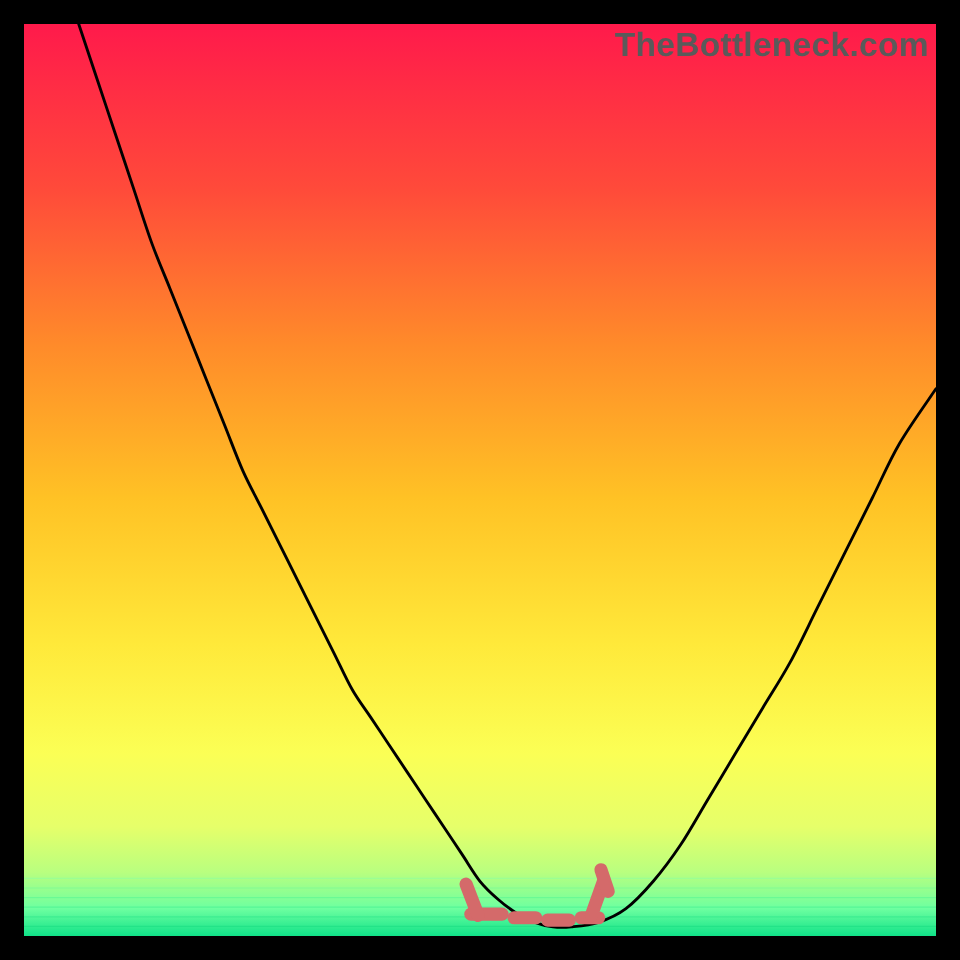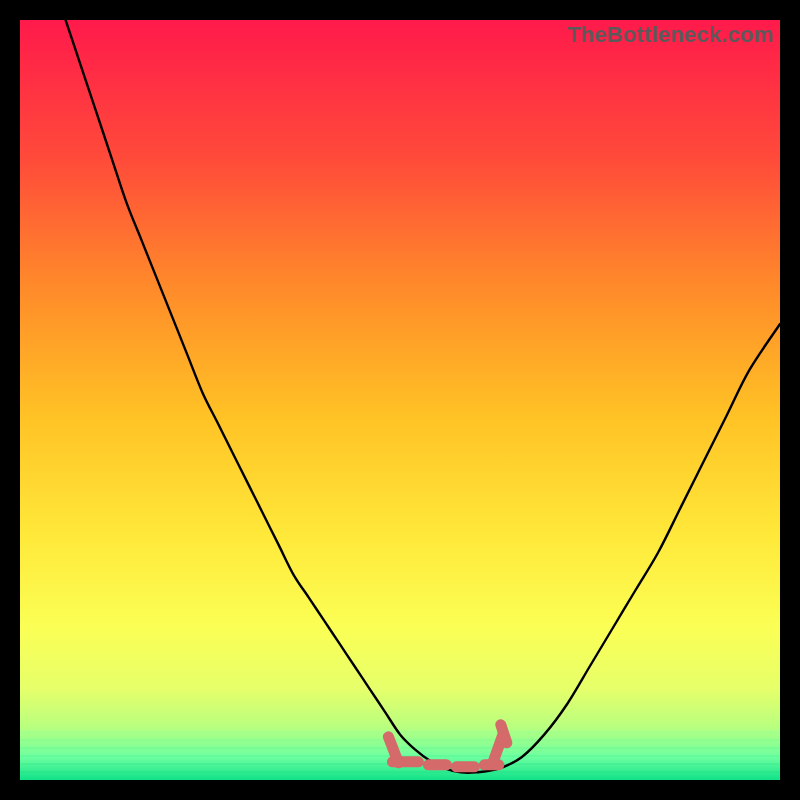--- a/index.html
+++ b/index.html
@@ -24,21 +24,21 @@
     left: 0;
     top: 0;
     width: 760px;
     height: 760px;
   }
   .watermark {
     position: absolute;
     top: 2px;
     right: 6px;
     color: #5a5a5a;
-    font-size: 22px;
+    font-size: 28px;
     font-weight: 600;
     letter-spacing: 0.2px;
     user-select: none;
   }
 </style>
 </head>
 <body>
 
 <div class="frame">
   <svg class="plot-area" viewBox="0 0 760 760" preserveAspectRatio="none">

